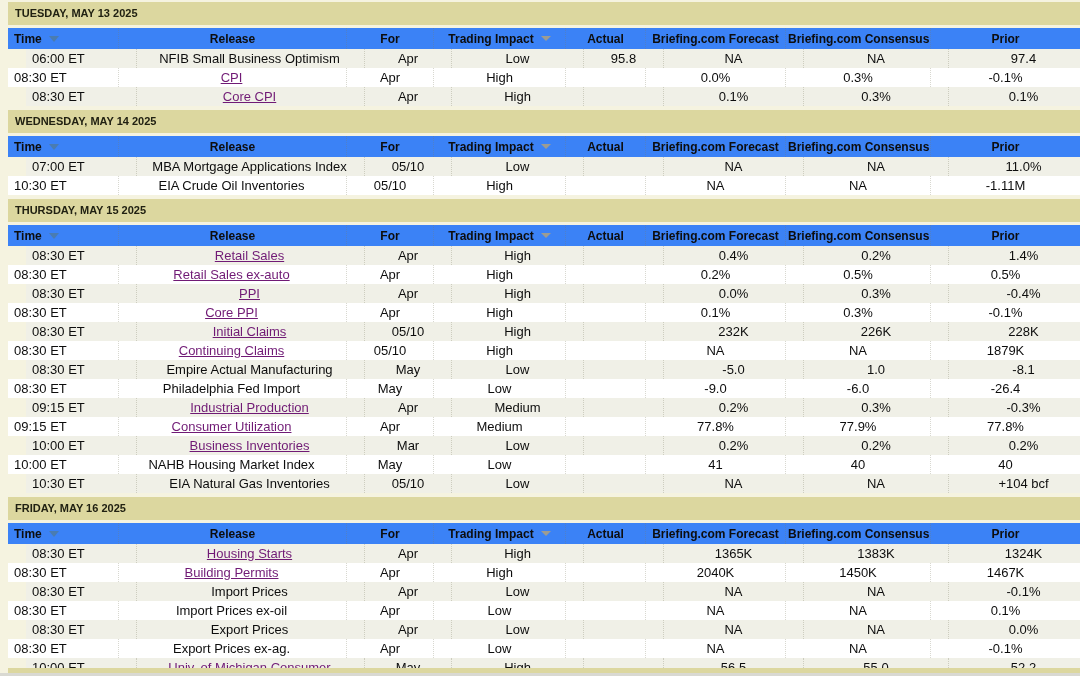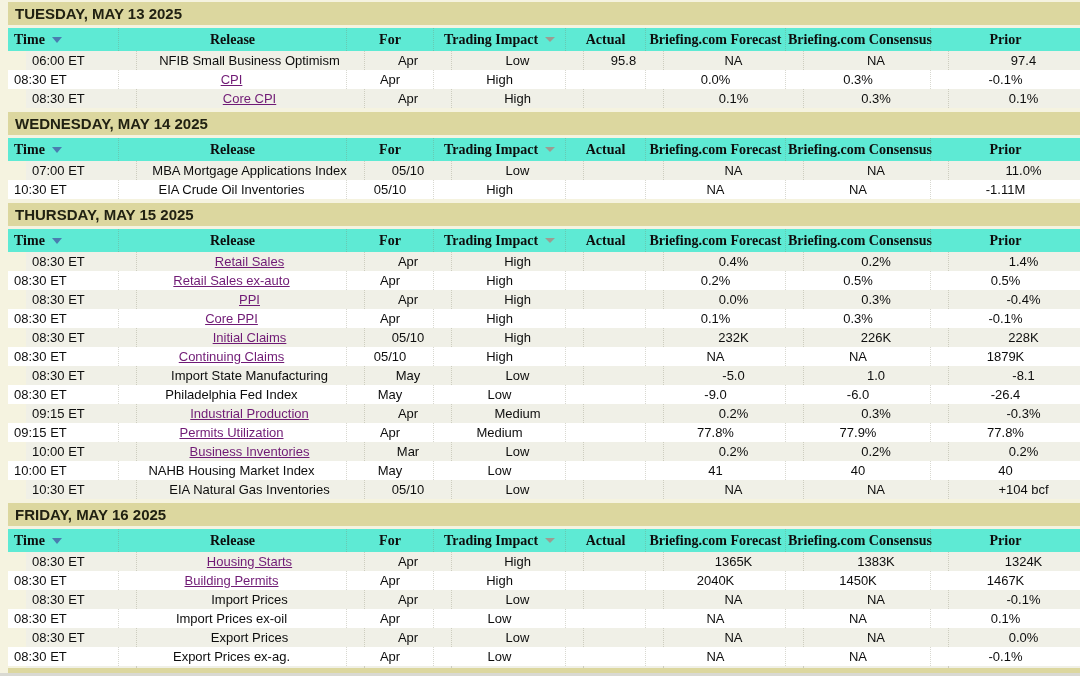--- a/index.html
+++ b/index.html
@@ -9,31 +9,31 @@
     background:#f5f3e0;
     font-family:"Liberation Sans","DejaVu Sans",sans-serif;
     overflow:hidden;
     color:#0d0d0d;
   }
   #calendar { padding-top:2px; padding-left:8px; }
   .section { margin-bottom:4px; }
   .day-header {
     background:#dcd79f;
     height:23px; line-height:23px;
-    font-weight:bold; font-size:15px; color:#212112;
+    font-weight:bold; font-size:11px; color:#212112;
     padding-left:7px;
     margin-bottom:3px;
   }
   .grid-row {
     display:grid;
     grid-template-columns:110px 228px 87px 132px 80px 140px 145px 150px;
   }
   .col-header-row {
-    background:#5eead4;
-    font-weight:bold; font-size:14px;font-family:Liberation Serif, serif;
+    background:#3b82f6;
+    font-weight:bold; font-size:12px;
   }
   .col-header-row .cell { padding:4px 2px 3px 2px; white-space:nowrap; }
   .row { background:#ffffff; font-size:13px; }
   .row.odd { background:#f0f0e7;margin-left:18px; }
   .cell { padding:2px 4px 2px 4px; text-align:center; }
   .cell:nth-child(n+2) { border-left:1px dotted rgba(125,125,100,0.30); }
   .cell.c-time { text-align:left; padding-left:6px; white-space:nowrap; }
   .cell.c-release { text-align:center; padding-left:2px; }
   a.release-link { color:#701a75; text-decoration:underline; }
   .arrow-sort {
@@ -198,51 +198,51 @@
         <div class="cell c-release"><a class="release-link" href="#">Continuing Claims</a></div>
         <div class="cell c-for">05/10</div>
         <div class="cell c-impact">High</div>
         <div class="cell c-actual"></div>
         <div class="cell c-forecast">NA</div>
         <div class="cell c-consensus">NA</div>
         <div class="cell c-prior">1879K</div>
       </div>
       <div class="grid-row row odd">
         <div class="cell c-time">08:30 ET</div>
-        <div class="cell c-release"><span>Import State Manufacturing</span></div>
+        <div class="cell c-release"><span>Empire Actual Manufacturing</span></div>
         <div class="cell c-for">May</div>
         <div class="cell c-impact">Low</div>
         <div class="cell c-actual"></div>
         <div class="cell c-forecast">-5.0</div>
         <div class="cell c-consensus">1.0</div>
         <div class="cell c-prior">-8.1</div>
       </div>
       <div class="grid-row row even">
         <div class="cell c-time">08:30 ET</div>
-        <div class="cell c-release"><span>Philadelphia Fed Index</span></div>
+        <div class="cell c-release"><span>Philadelphia Fed Import</span></div>
         <div class="cell c-for">May</div>
         <div class="cell c-impact">Low</div>
         <div class="cell c-actual"></div>
         <div class="cell c-forecast">-9.0</div>
         <div class="cell c-consensus">-6.0</div>
         <div class="cell c-prior">-26.4</div>
       </div>
       <div class="grid-row row odd">
         <div class="cell c-time">09:15 ET</div>
         <div class="cell c-release"><a class="release-link" href="#">Industrial Production</a></div>
         <div class="cell c-for">Apr</div>
         <div class="cell c-impact">Medium</div>
         <div class="cell c-actual"></div>
         <div class="cell c-forecast">0.2%</div>
         <div class="cell c-consensus">0.3%</div>
         <div class="cell c-prior">-0.3%</div>
       </div>
       <div class="grid-row row even">
         <div class="cell c-time">09:15 ET</div>
-        <div class="cell c-release"><a class="release-link" href="#">Permits Utilization</a></div>
+        <div class="cell c-release"><a class="release-link" href="#">Consumer Utilization</a></div>
         <div class="cell c-for">Apr</div>
         <div class="cell c-impact">Medium</div>
         <div class="cell c-actual"></div>
         <div class="cell c-forecast">77.8%</div>
         <div class="cell c-consensus">77.9%</div>
         <div class="cell c-prior">77.8%</div>
       </div>
       <div class="grid-row row odd">
         <div class="cell c-time">10:00 ET</div>
         <div class="cell c-release"><a class="release-link" href="#">Business Inventories</a></div>

